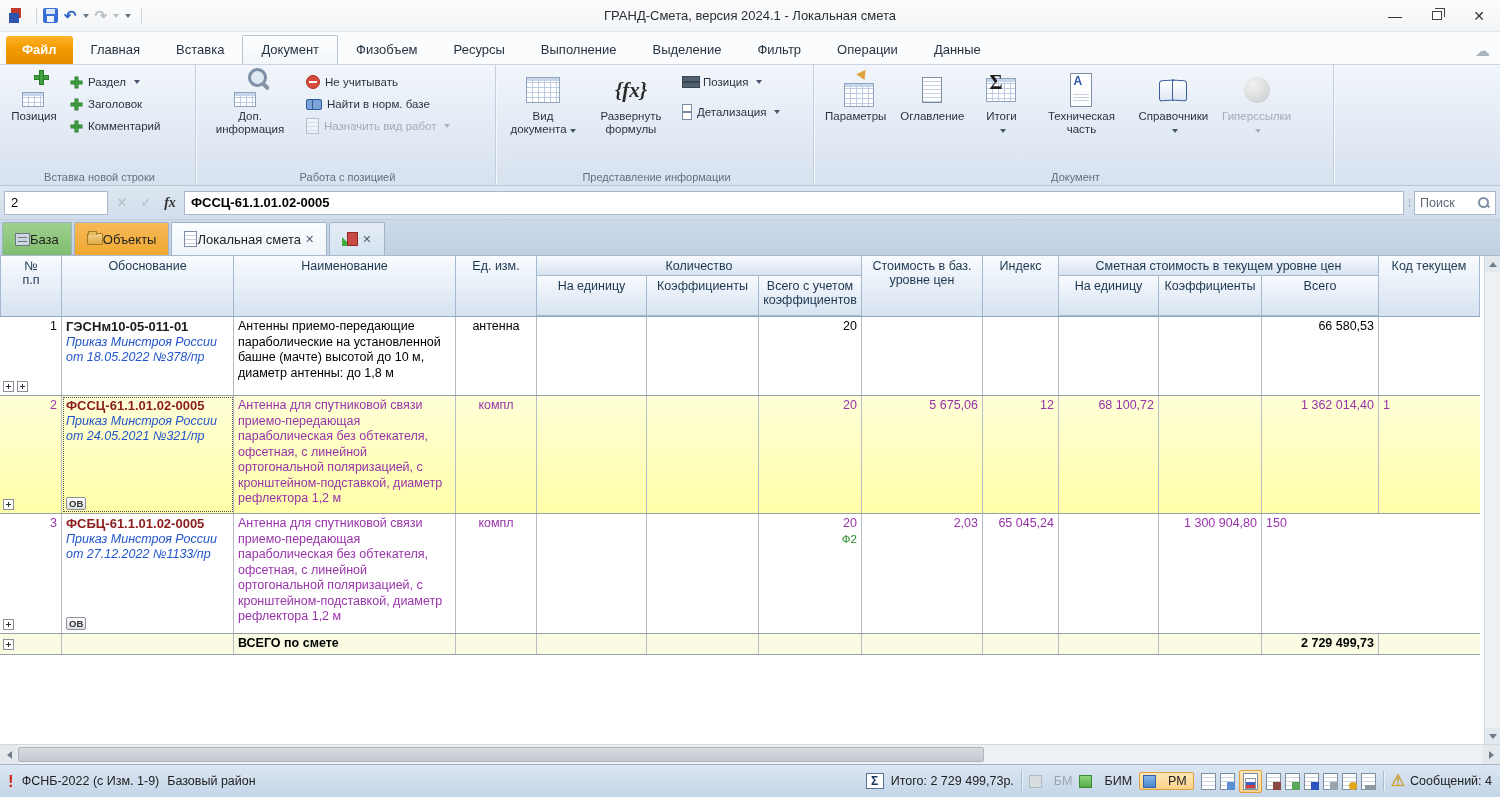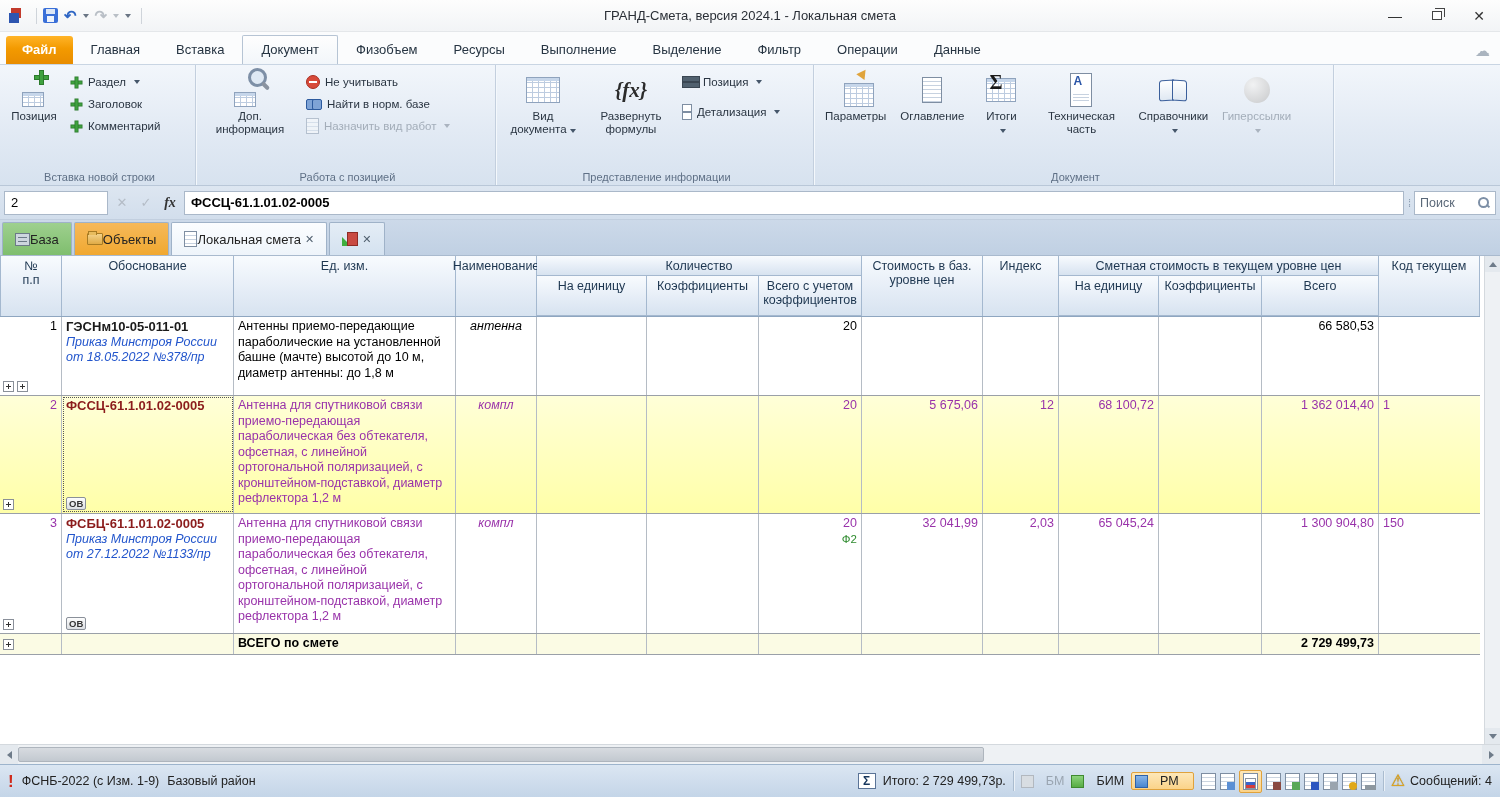--- a/index.html
+++ b/index.html
@@ -134,21 +134,21 @@
   .hc.sub { grid-row:2; }
   .hc.first { border-left:1px solid #a4b8cf; }
 
   .sectrow { width:1480px; height:17px; background:linear-gradient(#ececec,#d6d6d6); border-bottom:1px solid #9aa0a8; display:flex; align-items:center; font-size:12.5px; font-weight:bold; color:#111; gap:6px; padding-left:3px; }
 
   .trow { display:grid; grid-template-columns:var(--cols); width:1480px; border-bottom:1px solid #9aa0a8; position:relative; background:#fff; font-size:12.5px; }
   .trow.sel { background:linear-gradient(#ffffd8,#ffffa8); }
   .trow.totals { background:#fbfbe4; font-weight:bold; }
   .td { border-right:1px solid #b5bcc5; padding:2px 4px; line-height:15.5px; position:relative; }
   .td.num { text-align:right; }
-  .td.ctr { text-align:center;font-style:italic; }
+  .td.ctr { text-align:center; }
   .td.codecell { padding-bottom:18px; }
   .t-code1 { font-weight:bold; color:#1a1a1a; font-size:13px; }
   .t-code2 { font-weight:bold; color:#8b1c1c; font-size:13px; }
   .t-link { color:#2255cc;font-style:italic; }
   .t-purple { color:#9933aa; }
   .t-green { color:#2e8b2e; font-size:11.5px; }
   .badge-ov { position:absolute; left:4px; bottom:3px; font-size:9.5px; font-weight:bold; color:#333; background:linear-gradient(#fdfdfd,#dcdfe3); border:1px solid #8a9099; border-radius:2px; padding:0 2px; line-height:11px; }
   .expanders { position:absolute; left:3px; bottom:3px; display:flex; gap:3px; }
   .box-exp { width:11px; height:11px; border:1px solid #8a9099; background:#fff; position:relative; display:inline-block; }
   .box-exp::before { content:""; position:absolute; left:2px; right:2px; top:4px; height:1px; background:#333; }
@@ -167,21 +167,21 @@
   .sbar { height:33px; background:linear-gradient(#dbe6f2,#c4d5e8); border-top:1px solid #9db4cc; display:flex; align-items:center; font-size:12.5px; color:#222; padding:0 8px; gap:8px; }
   .excl { color:#d02a1a; font-weight:900; font-size:17px; line-height:17px; }
   .ssep { width:1px; height:20px; background:#aabccf; box-shadow:1px 0 0 #e9f0f7; }
   .sright { margin-left:auto; display:flex; align-items:center; gap:7px; }
   .sigchip { width:18px; height:16px; background:#fff; border:1px solid #5a7396; display:flex; align-items:center; justify-content:center; font-weight:bold; font-size:12px; color:#16365c; }
   .chip { display:flex; align-items:center; gap:12px; }
   .sq { width:13px; height:13px; border:1px solid #888; display:inline-block; }
   .sq.grey { background:#d8dde2; border-color:#b2b8bf; }
   .sq.green { background:linear-gradient(#8cd37c,#57ad45); border-color:#3f8a30; }
   .sq.blue { background:linear-gradient(#86b4e8,#4a86cf); border-color:#2f62a8; }
-  .hl { background:linear-gradient(#fde7b8,#fbd389); border:1px solid #e0a23c; border-radius:2px; padding:1px 14px 1px 3px;justify-content:center; }
+  .hl { background:linear-gradient(#fde7b8,#fbd389); border:1px solid #e0a23c; border-radius:2px; padding:1px 6px 1px 3px;justify-content:center; }
   .mut { color:#9aa5b1; }
   .st { width:15px; height:17px; border:1px solid #7e8ea2; background:repeating-linear-gradient(to bottom,#fff 0 3px,#ccd5e0 3px 4px); position:relative; display:inline-block; }
   .st .acc { position:absolute; right:-1px; bottom:-1px; width:8px; height:8px; }
   .acc.blue { background:#5b8fd4; } .acc.dark { background:#8a4a42; } .acc.green { background:#58a858; }
   .acc.nblue { background:#2b56c0; } .acc.grey { background:#9aa4ae; } .acc.gold { background:#e0a818; border-radius:50%; }
   .acc.bar { width:11px; height:5px; background:#8d979f; }
   .st.flag { background:#fff; }
   .st.flag::after { content:""; position:absolute; left:1px; right:1px; top:4px; height:9px;
     background:linear-gradient(to bottom,#fff 0 33%,#3a64c8 33% 66%,#d43c3c 66%); border:1px solid #8a94a0; }
   .stsel { background:linear-gradient(#fde7b8,#fbd389); border:1px solid #e0a23c; border-radius:2px; padding:2px 3px; display:inline-flex; }
@@ -394,22 +394,22 @@
   </div>
 </div>
 
 <div class="tablewrap">
 
   <div class="thead">
     <div class="hc span2 first">
         <span><span>№</span><br><span>п.п</span></span>
       </div>
     <div class="hc span2">Обоснование</div>
+    <div class="hc span2">Наименование</div>
     <div class="hc span2">Ед. изм.</div>
-    <div class="hc span2">Наименование</div>
     <div class="hc grp" style="grid-column:5 / span 3">Количество</div>
     <div class="hc span2">Стоимость в баз. уровне цен</div>
     <div class="hc span2">Индекс</div>
     <div class="hc grp" style="grid-column:10 / span 3">Сметная стоимость в текущем уровне цен</div>
     <div class="hc span2">Код текущем</div>
     <div class="hc sub" style="grid-column:5">На единицу</div>
     <div class="hc sub" style="grid-column:6">Коэффициенты</div>
     <div class="hc sub" style="grid-column:7">Всего с учетом коэффициентов</div>
     <div class="hc sub" style="grid-column:10">На единицу</div>
     <div class="hc sub" style="grid-column:11">Коэффициенты</div>
@@ -437,20 +437,21 @@
     <div class="expanders">
         <span class="box-exp plus"></span>
         <span class="box-exp plus"></span>
       </div>
   </div>
 
   <div class="trow sel" style="min-height:118px">
     <div class="td num t-purple">2</div>
     <div class="td codecell cursor-cell">
       <div class="t-code2">ФССЦ-61.1.01.02-0005</div>
+      <div class="t-link">Приказ Минстроя России от 24.05.2021 №321/пр</div>
       <span class="badge-ov">ОВ</span>
     </div>
     <div class="td t-purple">Антенна для спутниковой связи приемо-передающая параболическая без обтекателя, офсетная, с линейной ортогональной поляризацией, с кронштейном-подставкой, диаметр рефлектора 1,2 м</div>
     <div class="td ctr t-purple">компл</div>
     <div class="td num"></div>
     <div class="td num"></div>
     <div class="td num t-purple">20</div>
     <div class="td num t-purple">5 675,06</div>
     <div class="td num t-purple">12</div>
     <div class="td num t-purple">68 100,72</div>
@@ -470,21 +471,20 @@
       <span class="badge-ov">ОВ</span>
     </div>
     <div class="td t-purple">Антенна для спутниковой связи приемо-передающая параболическая без обтекателя, офсетная, с линейной ортогональной поляризацией, с кронштейном-подставкой, диаметр рефлектора 1,2 м</div>
     <div class="td ctr t-purple">компл</div>
     <div class="td num"></div>
     <div class="td num"></div>
     <div class="td num">
       <div class="t-purple">20</div>
       <div class="t-green">Ф2</div>
     </div>
-    <div class="td num t-purple">32 041,99</div>
     <div class="td num t-purple">2,03</div>
     <div class="td num t-purple">65 045,24</div>
     <div class="td num"></div>
     <div class="td num t-purple">1 300 904,80</div>
     <div class="td t-purple" style="border-right:none">150</div>
     <div class="expanders">
         <span class="box-exp plus"></span>
       </div>
   </div>
 

